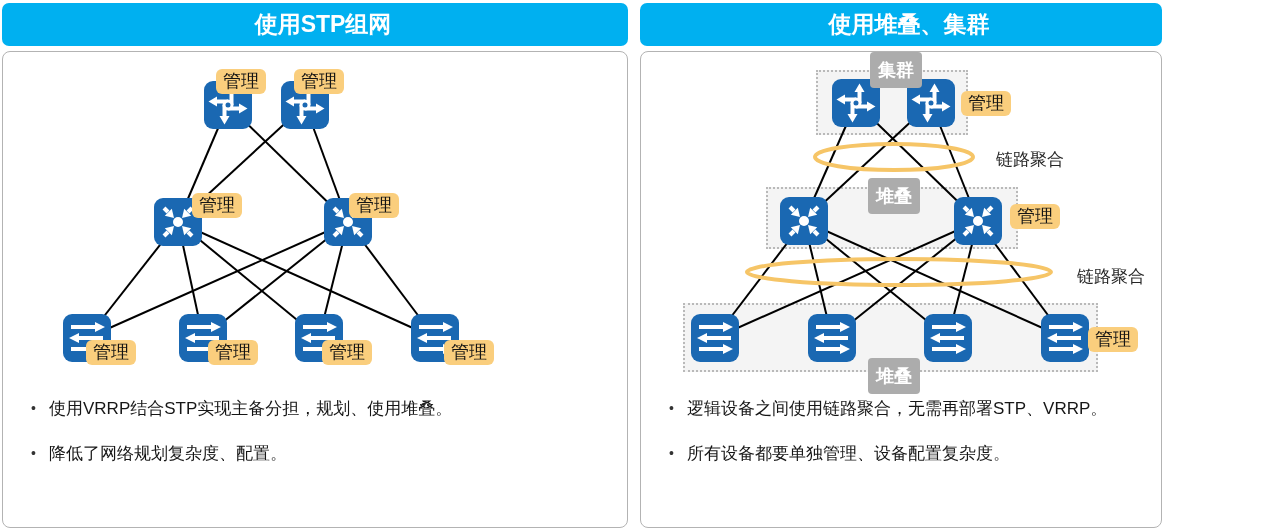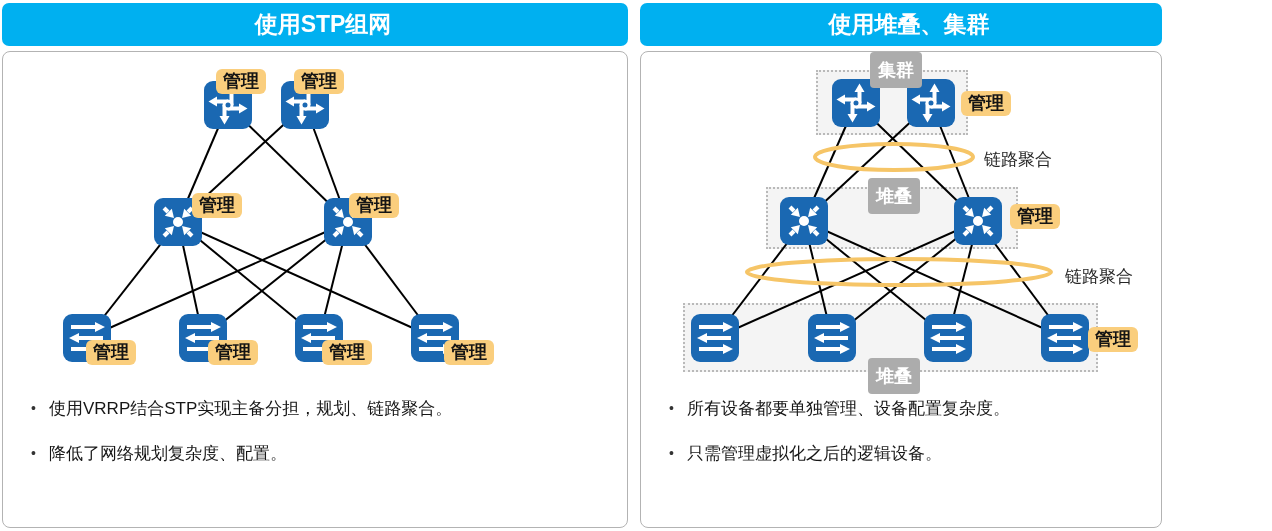--- a/index.html
+++ b/index.html
@@ -20,29 +20,29 @@
   }
   .lines { position:absolute; left:0; top:0; z-index:2; }
   .gbox {
     position:absolute; z-index:1; background:#f4f4f4;
     border:2px dotted #b9b9b9;
   }
   .dev { position:absolute; width:48px; height:48px; z-index:3; }
   .dev svg { width:100%; height:100%; display:block; }
   .tag {
     position:absolute; z-index:4; background:var(--manage-tag-bg,#FACE7D);
-    color:#141414; font-weight:bold; font-size:18px; line-height:23px;
+    color:#141414; font-weight:normal; font-size:18px; line-height:23px;
     padding:1px 7px; border-radius:6px; white-space:nowrap;
   }
   .gtag {
     position:absolute; z-index:4; background:var(--group-tag-bg,#ACACAC);
     color:#ffffff; font-weight:bold; font-size:18px; line-height:22px;
     padding:7px 8px; border-radius:4px; white-space:nowrap;
   }
-  .la-text { position:absolute; z-index:4; font-size:17px; color:#262626; white-space:nowrap; }
+  .la-text { position:absolute; z-index:4; font-size:17px; color:#262626; white-space:nowrap;margin-left:12px; }
   .bullets { position:absolute; left:26px; right:10px; top:347px; list-style:none; z-index:4; }
   .bullets li {
     position:relative; padding-left:20px; margin-bottom:26px;
     font-size:17px; line-height:19px; color:#161616;
   }
   .bullets li::before { content:"•"; position:absolute; left:2px; top:0; font-size:14px; color:#333; }
   .defs-svg { position:absolute; width:0; height:0; overflow:hidden; }
 </style>
 </head>
 <body>
@@ -163,21 +163,21 @@
     <div class="tag" style="left:213px;top:17px;">管理</div>
     <div class="tag" style="left:291px;top:17px;">管理</div>
     <div class="tag" style="left:189px;top:141px;">管理</div>
     <div class="tag" style="left:346px;top:141px;">管理</div>
     <div class="tag" style="left:83px;top:288px;">管理</div>
     <div class="tag" style="left:205px;top:288px;">管理</div>
     <div class="tag" style="left:319px;top:288px;">管理</div>
     <div class="tag" style="left:441px;top:288px;">管理</div>
 
     <ul class="bullets">
-      <li>使用VRRP结合STP实现主备分担，规划、链路聚合。</li>
+      <li>使用VRRP结合STP实现主备分担，规划、使用堆叠。</li>
       <li>降低了网络规划复杂度、配置。</li>
     </ul>
   </div>
 </section>
 
 <section class="col" style="left:640px;width:522px;">
   <div class="hdr">
     <span>使用堆叠、集群</span>
   </div>
   <div class="panel">
@@ -253,17 +253,17 @@
     <div class="gtag" style="left:227px;top:306px;">堆叠</div>
 
     <div class="tag" style="left:320px;top:39px;">管理</div>
     <div class="tag" style="left:369px;top:152px;">管理</div>
     <div class="tag" style="left:447px;top:275px;">管理</div>
 
     <div class="la-text" style="left:343px;top:96px;">链路聚合</div>
     <div class="la-text" style="left:424px;top:213px;">链路聚合</div>
 
     <ul class="bullets">
+      <li>逻辑设备之间使用链路聚合，无需再部署STP、VRRP。</li>
       <li>所有设备都要单独管理、设备配置复杂度。</li>
-      <li>只需管理虚拟化之后的逻辑设备。</li>
     </ul>
   </div>
 </section>
 
 </body></html>

